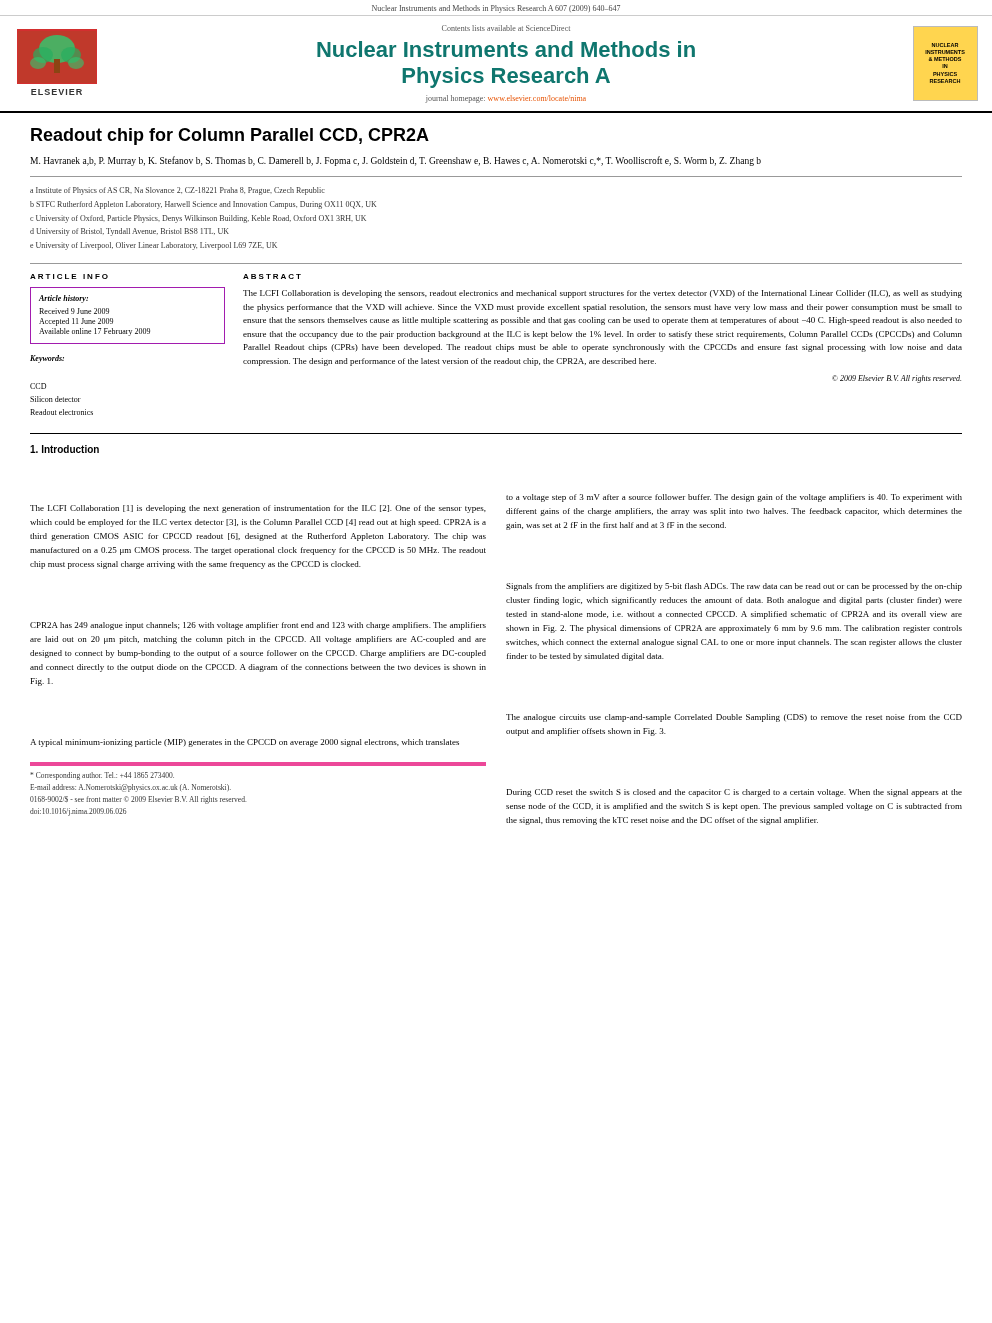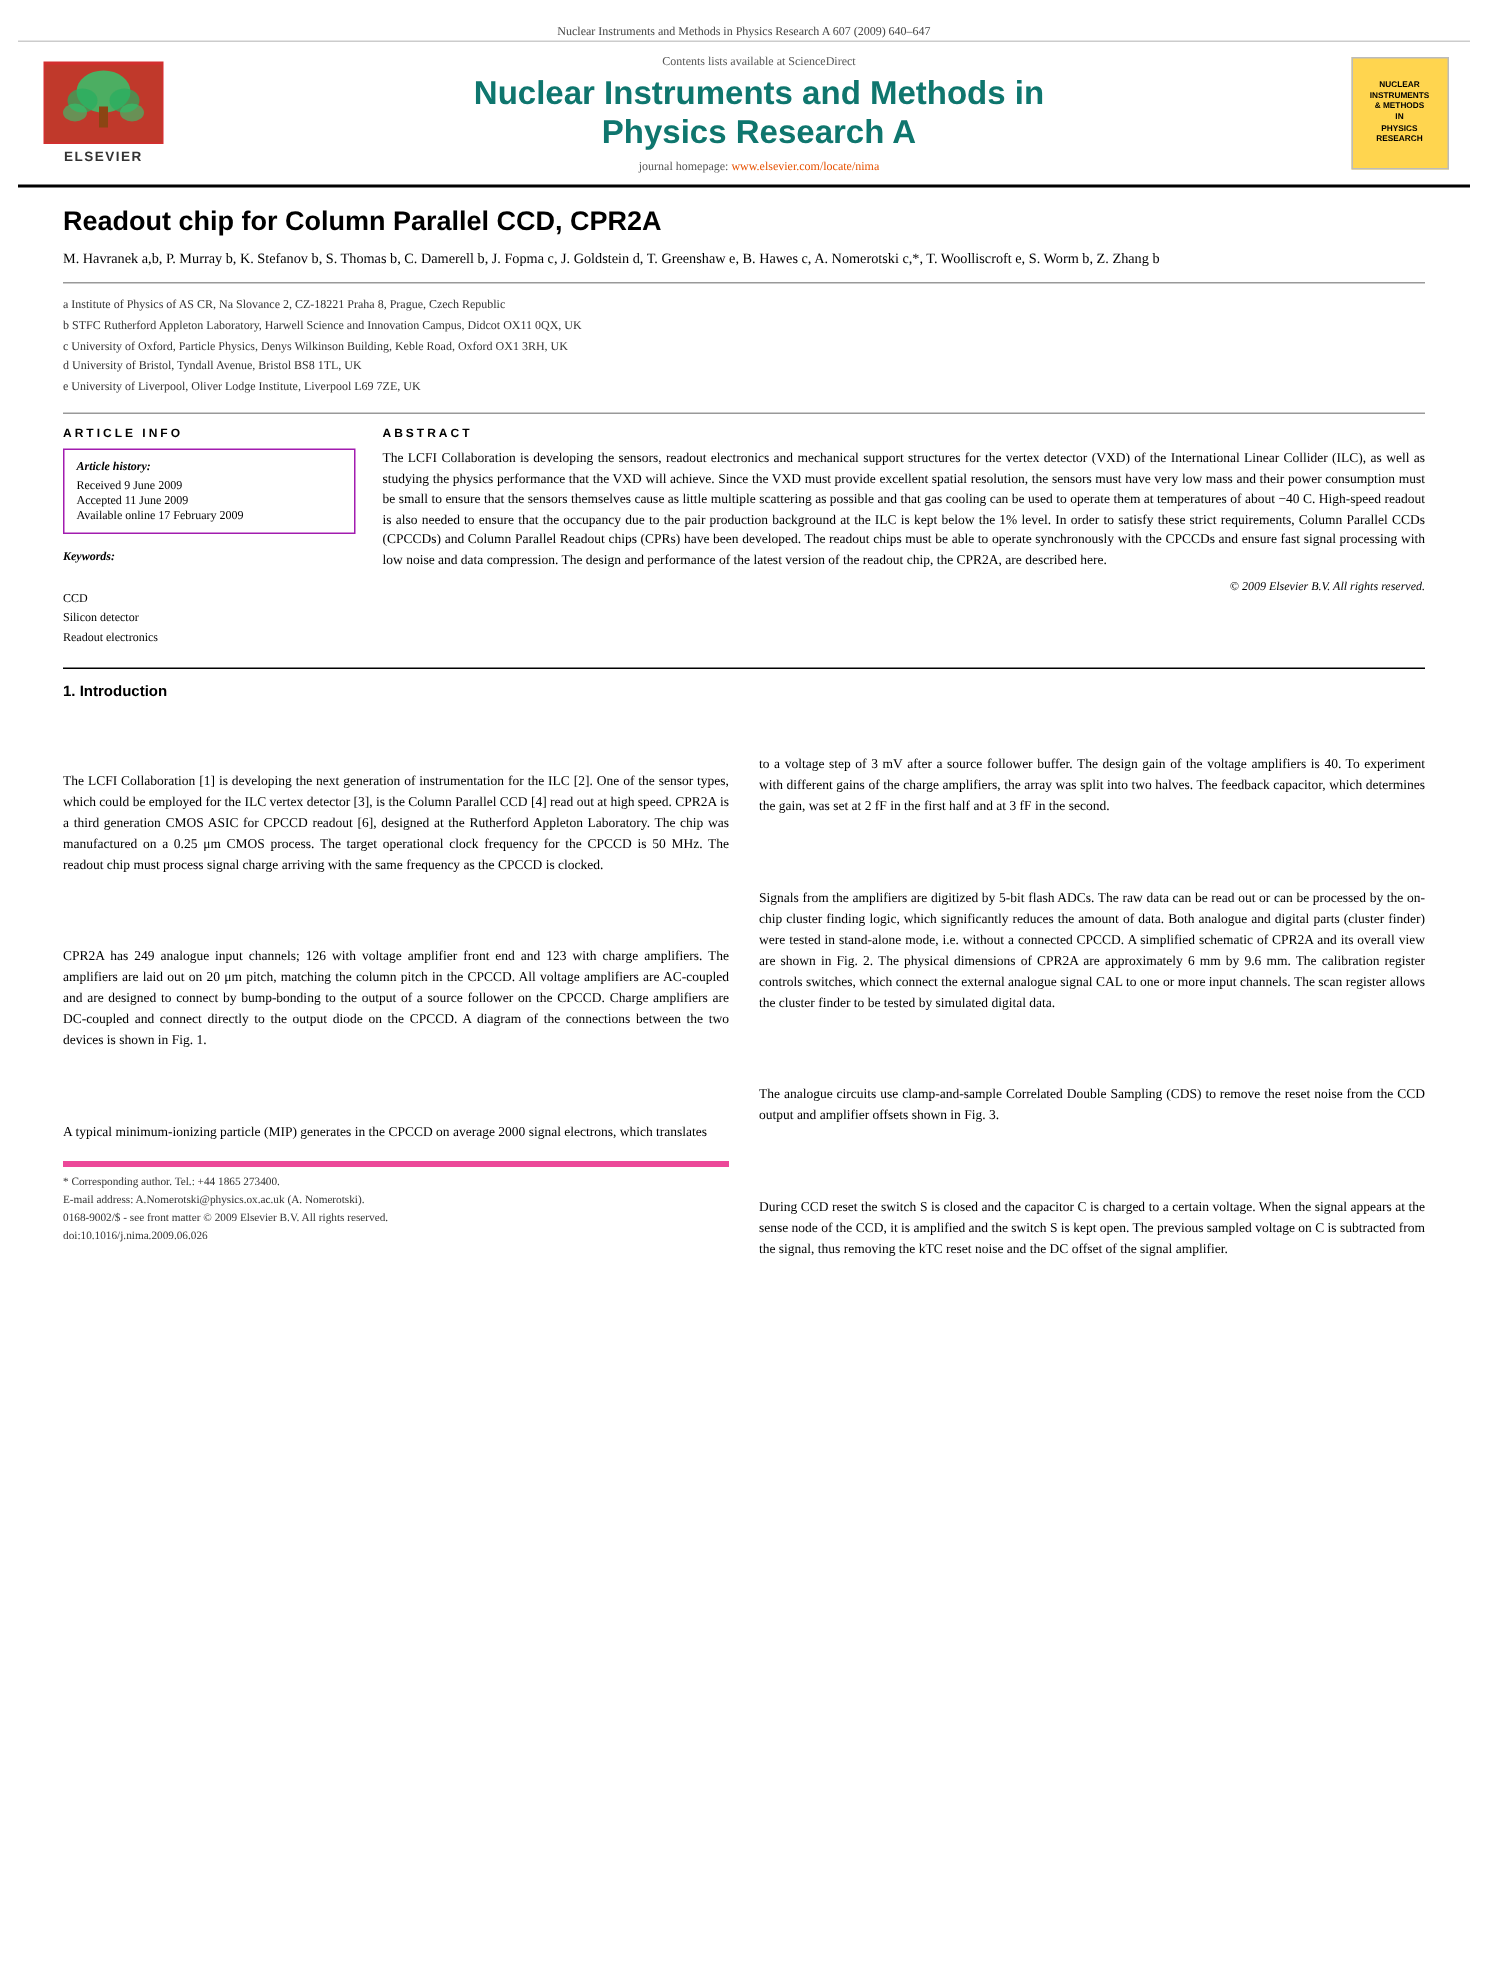--- a/index.html
+++ b/index.html
@@ -8,21 +8,21 @@
       font-family: 'Times New Roman', Times, serif;
       font-size: 10px;
       color: #000;
       width: 992px;
       min-height: 1323px;
     }
     .page {
       width: 992px;
       min-height: 1323px;
       background: #fff;
-      padding: 12px;
+      padding: 0;
     }
     
     .top-bar {
       text-align: center;
       font-size: 8px;
       color: #444;
       padding: 4px 0 2px;
       border-bottom: 1px solid #ccc;
     }
     
@@ -292,24 +292,24 @@
   </div>
 
   <div class="article-content">
     <div class="article-title">Readout chip for Column Parallel CCD, CPR2A</div>
     <div class="authors">
       <span>M. Havranek a,b, P. Murray b, K. Stefanov b, S. Thomas b, C. Damerell b, J. Fopma c, J. Goldstein d, T. Greenshaw e, B. Hawes c, A. Nomerotski c,*, T. Woolliscroft e, S. Worm b, Z. Zhang b</span>
     </div>
     <hr class="divider-line">
     <div class="affiliations">
       <p>a Institute of Physics of AS CR, Na Slovance 2, CZ-18221 Praha 8, Prague, Czech Republic</p>
-      <p>b STFC Rutherford Appleton Laboratory, Harwell Science and Innovation Campus, Didcot OX11 0QX, UK</p>
+      <p>b STFC Rutherford Appleton Laboratory, Harwell Science and Innovation Campus, During OX11 0QX, UK</p>
       <p>c University of Oxford, Particle Physics, Denys Wilkinson Building, Keble Road, Oxford OX1 3RH, UK</p>
       <p>d University of Bristol, Tyndall Avenue, Bristol BS8 1TL, UK</p>
-      <p>e University of Liverpool, Oliver Lodge Institute, Liverpool L69 7ZE, UK</p>
+      <p>e University of Liverpool, Oliver Linear Laboratory, Liverpool L69 7ZE, UK</p>
     </div>
     <hr class="divider-line">
 
     <div class="two-col">
       <div class="left-col">
         <div class="section-label">ARTICLE INFO</div>
         <div class="article-info-box">
           <div class="info-title">Article history:</div>
           <div class="info-row">Received 9 June 2009</div>
           <div class="info-row">Accepted 11 June 2009</div>

